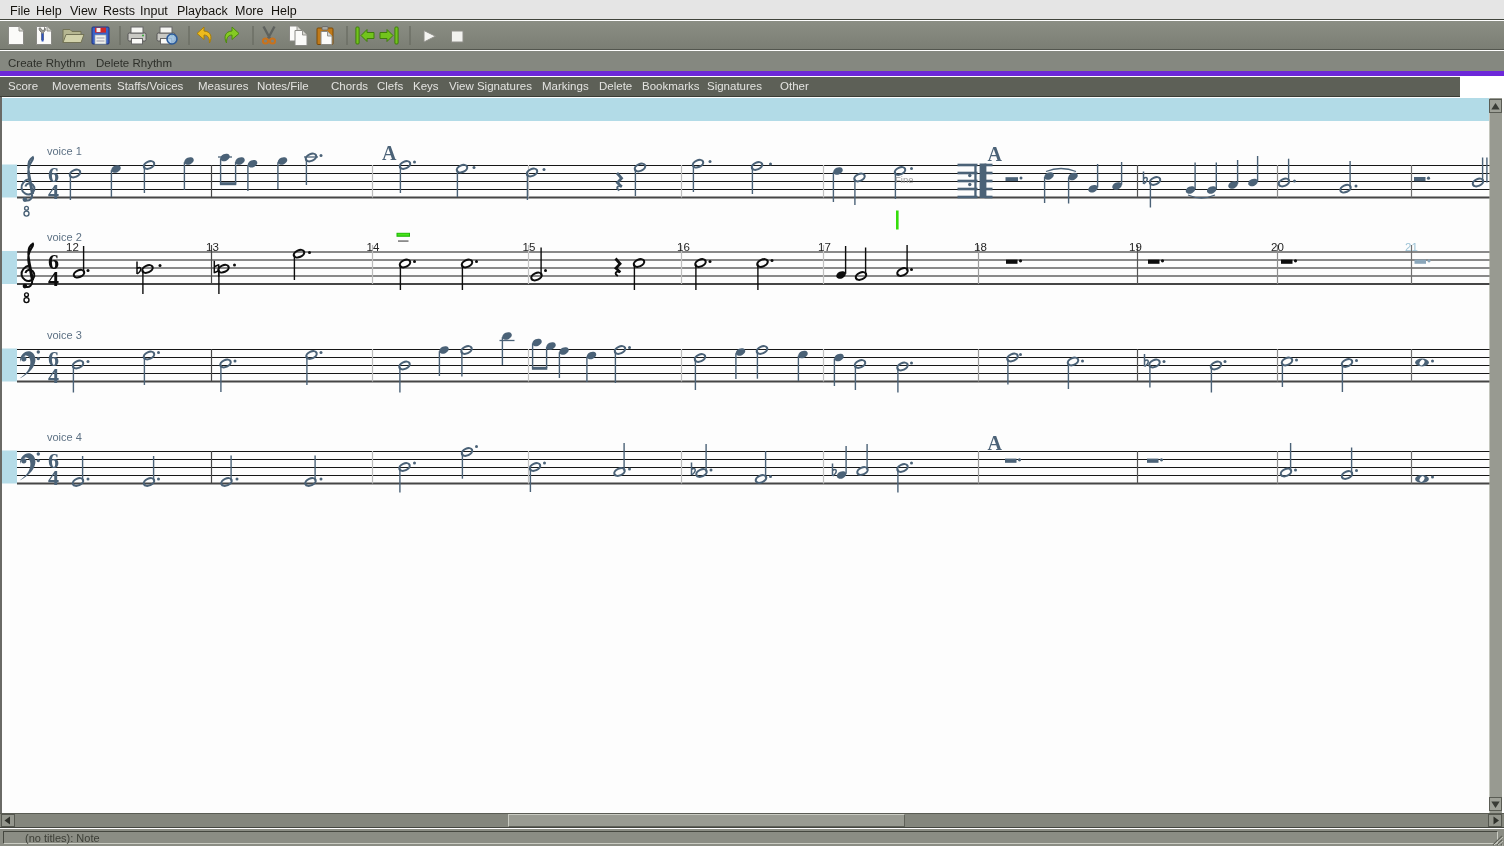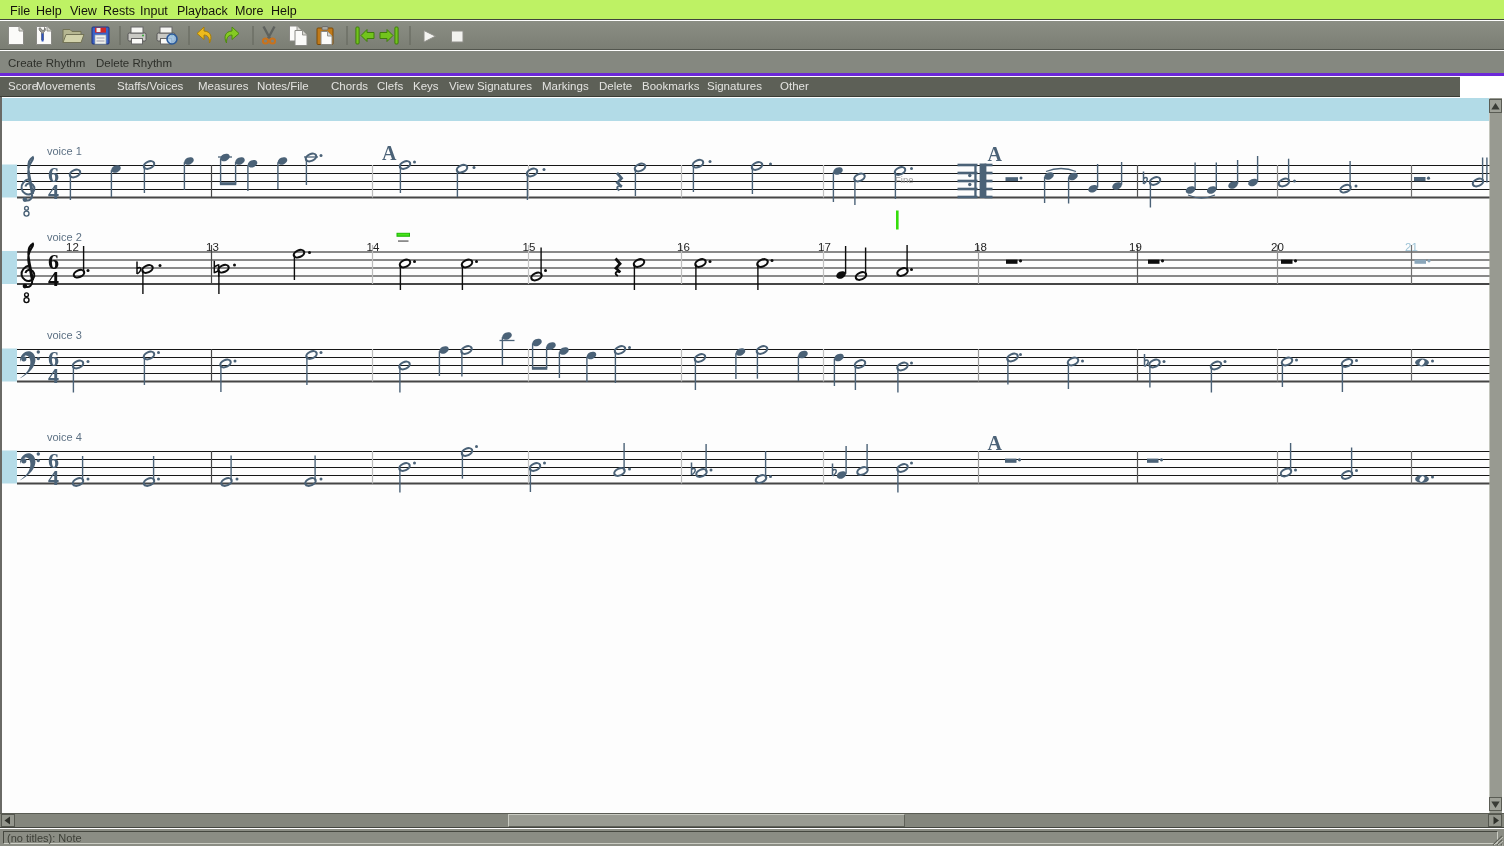--- a/index.html
+++ b/index.html
@@ -1,28 +1,28 @@
 <!DOCTYPE html>
 <html><head><meta charset="utf-8"><style>
 *{margin:0;padding:0;box-sizing:border-box}
 body{width:1504px;height:846px;overflow:hidden;font-family:"Liberation Sans",sans-serif;background:#fff;position:relative}
-.menubar{position:absolute;left:0;top:0;width:1504px;height:20px;background:#bef264;border-bottom:1px solid #41443c;color:#14120d;font-size:12.5px}
+.menubar{position:absolute;left:0;top:0;width:1504px;height:20px;background:#e5e5e5;border-bottom:1px solid #41443c;color:#14120d;font-size:12.5px}
 .toolbar{position:absolute;left:0;top:21px;width:1504px;height:29px;background:linear-gradient(#8b8e84,#7b7e74);border-bottom:1px solid #53564e}
-.createbar{position:absolute;left:0;top:51px;width:1504px;height:25px;background:#858880;border-bottom:3px solid #6d28d9;color:#2e302a;font-size:11.5px}
+.createbar{position:absolute;left:0;top:51px;width:1504px;height:25px;background:#858880;border-bottom:5px solid #6d28d9;color:#2e302a;font-size:11.5px}
 .menubar2{position:absolute;left:0;top:77px;width:1460px;height:20px;background:#5d6057;border-bottom:1px solid #3a3d35;color:#e3e3e0;font-size:11.5px}
 .blueband{position:absolute;left:2px;top:98px;width:1487px;height:23px;background:#b2dbe7}
 .score{position:absolute;left:2px;top:121px;width:1487px;height:692px;background:#fdfdfd}
 .leftedge{position:absolute;left:0;top:97px;width:2px;height:716px;background:#6a6a66}
 .vscroll{position:absolute;left:1489px;top:98px;width:13px;height:715px;background:#989a91;border-left:1px solid #c4c6bd}
 .vbtn{position:absolute;left:1489px;width:13px;height:14px;background:#9fa198;border:1px solid #5a5c54}
 .hscroll{position:absolute;left:0;top:813px;width:1504px;height:15px;background:#84867d;border-top:1px solid #5a5c54;border-bottom:1px solid #42443e}
 .hthumb{position:absolute;left:508px;top:814px;width:397px;height:13px;background:#999b92;border:1px solid #5f6159;border-top-color:#c9cbc2;border-left-color:#c9cbc2}
 .hbtn{position:absolute;top:814px;width:14px;height:13px;background:#94968d;border:1px solid #55574f}
 .statusbar{position:absolute;left:0;top:829px;width:1504px;height:17px;background:#8b8d84}
-.statusinner{position:absolute;left:3px;top:2px;width:1495px;height:13px;border:1px solid;border-color:#45473f #cbcdc4 #cbcdc4 #45473f;color:#3c3e36;font-size:11px;line-height:13px;padding-left:3px}
+.statusinner{position:absolute;left:3px;top:2px;width:1495px;height:13px;border:1px solid;border-color:#45473f #cbcdc4 #cbcdc4 #45473f;color:#3c3e36;font-size:11px;line-height:13px;padding-left:21px}
 svg{position:absolute;left:0;top:0}
 </style></head><body>
 <div class="menubar">
     <span style="position:absolute;left:10px;top:4px">File</span>
     <span style="position:absolute;left:36px;top:4px">Help</span>
     <span style="position:absolute;left:70px;top:4px">View</span>
     <span style="position:absolute;left:103px;top:4px">Rests</span>
     <span style="position:absolute;left:140px;top:4px">Input</span>
     <span style="position:absolute;left:177px;top:4px">Playback</span>
     <span style="position:absolute;left:235px;top:4px">More</span>
@@ -77,21 +77,21 @@
 <line x1="410" y1="26" x2="410" y2="45" stroke="#6b6e64" stroke-width="1.4"></line>
 <path d="M424,30.5 L435.5,36.2 L424,42 Z" fill="#f4f4f1" stroke="#8e8e88" stroke-width="1"></path>
 <rect x="451.5" y="31" width="11.5" height="11" fill="#f2f2ef" stroke="#8e8e88" stroke-width="1"></rect>
   </svg>
 <div class="createbar">
     <span style="position:absolute;left:8px;top:6px">Create Rhythm</span>
     <span style="position:absolute;left:96px;top:6px">Delete Rhythm</span>
   </div>
 <div class="menubar2">
     <span style="position:absolute;left:8px;top:3px">Score</span>
-    <span style="position:absolute;left:36px;top:3px">Movements</span>
+    <span style="position:absolute;left:52px;top:3px">Movements</span>
     <span style="position:absolute;left:117px;top:3px">Staffs/Voices</span>
     <span style="position:absolute;left:198px;top:3px">Measures</span>
     <span style="position:absolute;left:257px;top:3px">Notes/File</span>
     <span style="position:absolute;left:331px;top:3px">Chords</span>
     <span style="position:absolute;left:377px;top:3px">Clefs</span>
     <span style="position:absolute;left:413px;top:3px">Keys</span>
     <span style="position:absolute;left:449px;top:3px">View Signatures</span>
     <span style="position:absolute;left:542px;top:3px">Markings</span>
     <span style="position:absolute;left:599px;top:3px">Delete</span>
     <span style="position:absolute;left:642px;top:3px">Bookmarks</span>

